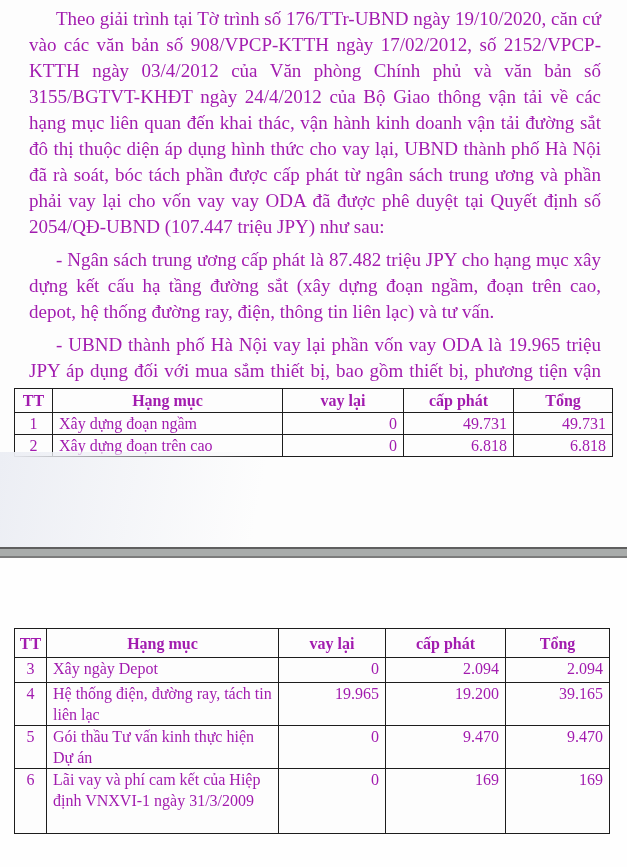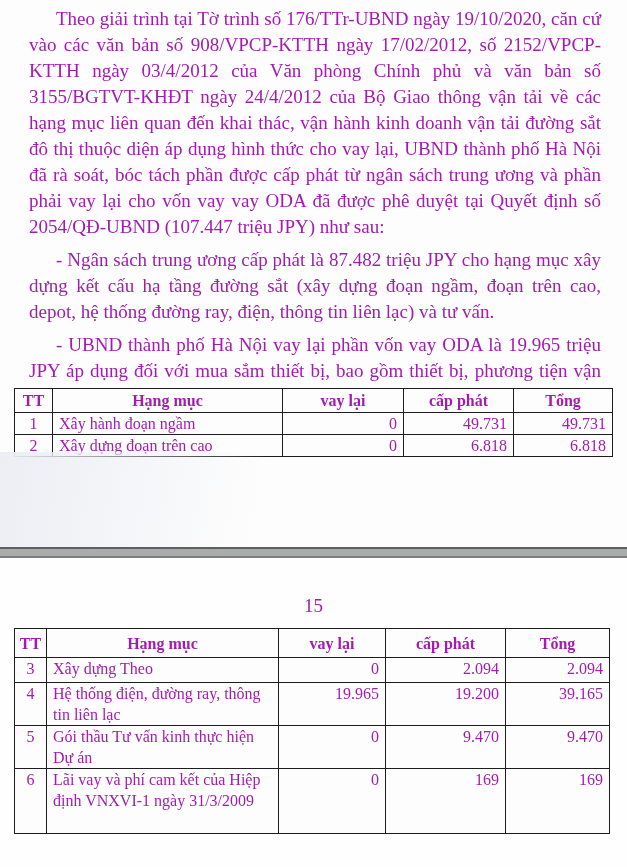--- a/index.html
+++ b/index.html
@@ -135,42 +135,41 @@
           <th>TT</th>
           <th>Hạng mục</th>
           <th>vay lại</th>
           <th>cấp phát</th>
           <th>Tổng</th>
         </tr>
       </thead>
       <tbody>
         <tr>
           <td class="c-tt">1</td>
-          <td class="c-item">Xây hành đoạn ngầm</td>
+          <td class="c-item">Xây dựng đoạn ngầm</td>
           <td class="c-num">0</td>
           <td class="c-num">49.731</td>
           <td class="c-num">49.731</td>
         </tr>
         <tr>
           <td class="c-tt">2</td>
           <td class="c-item">Xây dựng đoạn trên cao</td>
           <td class="c-num">0</td>
           <td class="c-num">6.818</td>
           <td class="c-num">6.818</td>
         </tr>
       </tbody>
     </table>
 
     <div class="scan-shade"></div>
   </div>
 
   <div class="separator"></div>
 
   <div class="page2">
-    <div class="page-number">15</div>
 
     <table class="doc-table table2">
       <colgroup>
         <col style="width:32px">
           <col style="width:232px">
           <col style="width:107px">
         <col style="width:120px">
           <col style="width:104px">
       </colgroup>
       <thead>
@@ -178,28 +177,28 @@
           <th>TT</th>
           <th>Hạng mục</th>
           <th>vay lại</th>
           <th>cấp phát</th>
           <th>Tổng</th>
         </tr>
       </thead>
       <tbody>
         <tr class="row-h27">
           <td class="c-tt">3</td>
-          <td class="c-item">Xây dựng Theo</td>
+          <td class="c-item">Xây ngày Depot</td>
           <td class="c-num">0</td>
           <td class="c-num">2.094</td>
           <td class="c-num">2.094</td>
         </tr>
         <tr class="row-h43">
           <td class="c-tt">4</td>
-          <td class="c-item">Hệ thống điện, đường ray, thông tin liên lạc</td>
+          <td class="c-item">Hệ thống điện, đường ray, tách tin liên lạc</td>
           <td class="c-num">19.965</td>
           <td class="c-num">19.200</td>
           <td class="c-num">39.165</td>
         </tr>
         <tr class="row-h45">
           <td class="c-tt">5</td>
           <td class="c-item">Gói thầu Tư vấn kinh thực hiện Dự án</td>
           <td class="c-num">0</td>
           <td class="c-num">9.470</td>
           <td class="c-num">9.470</td>

